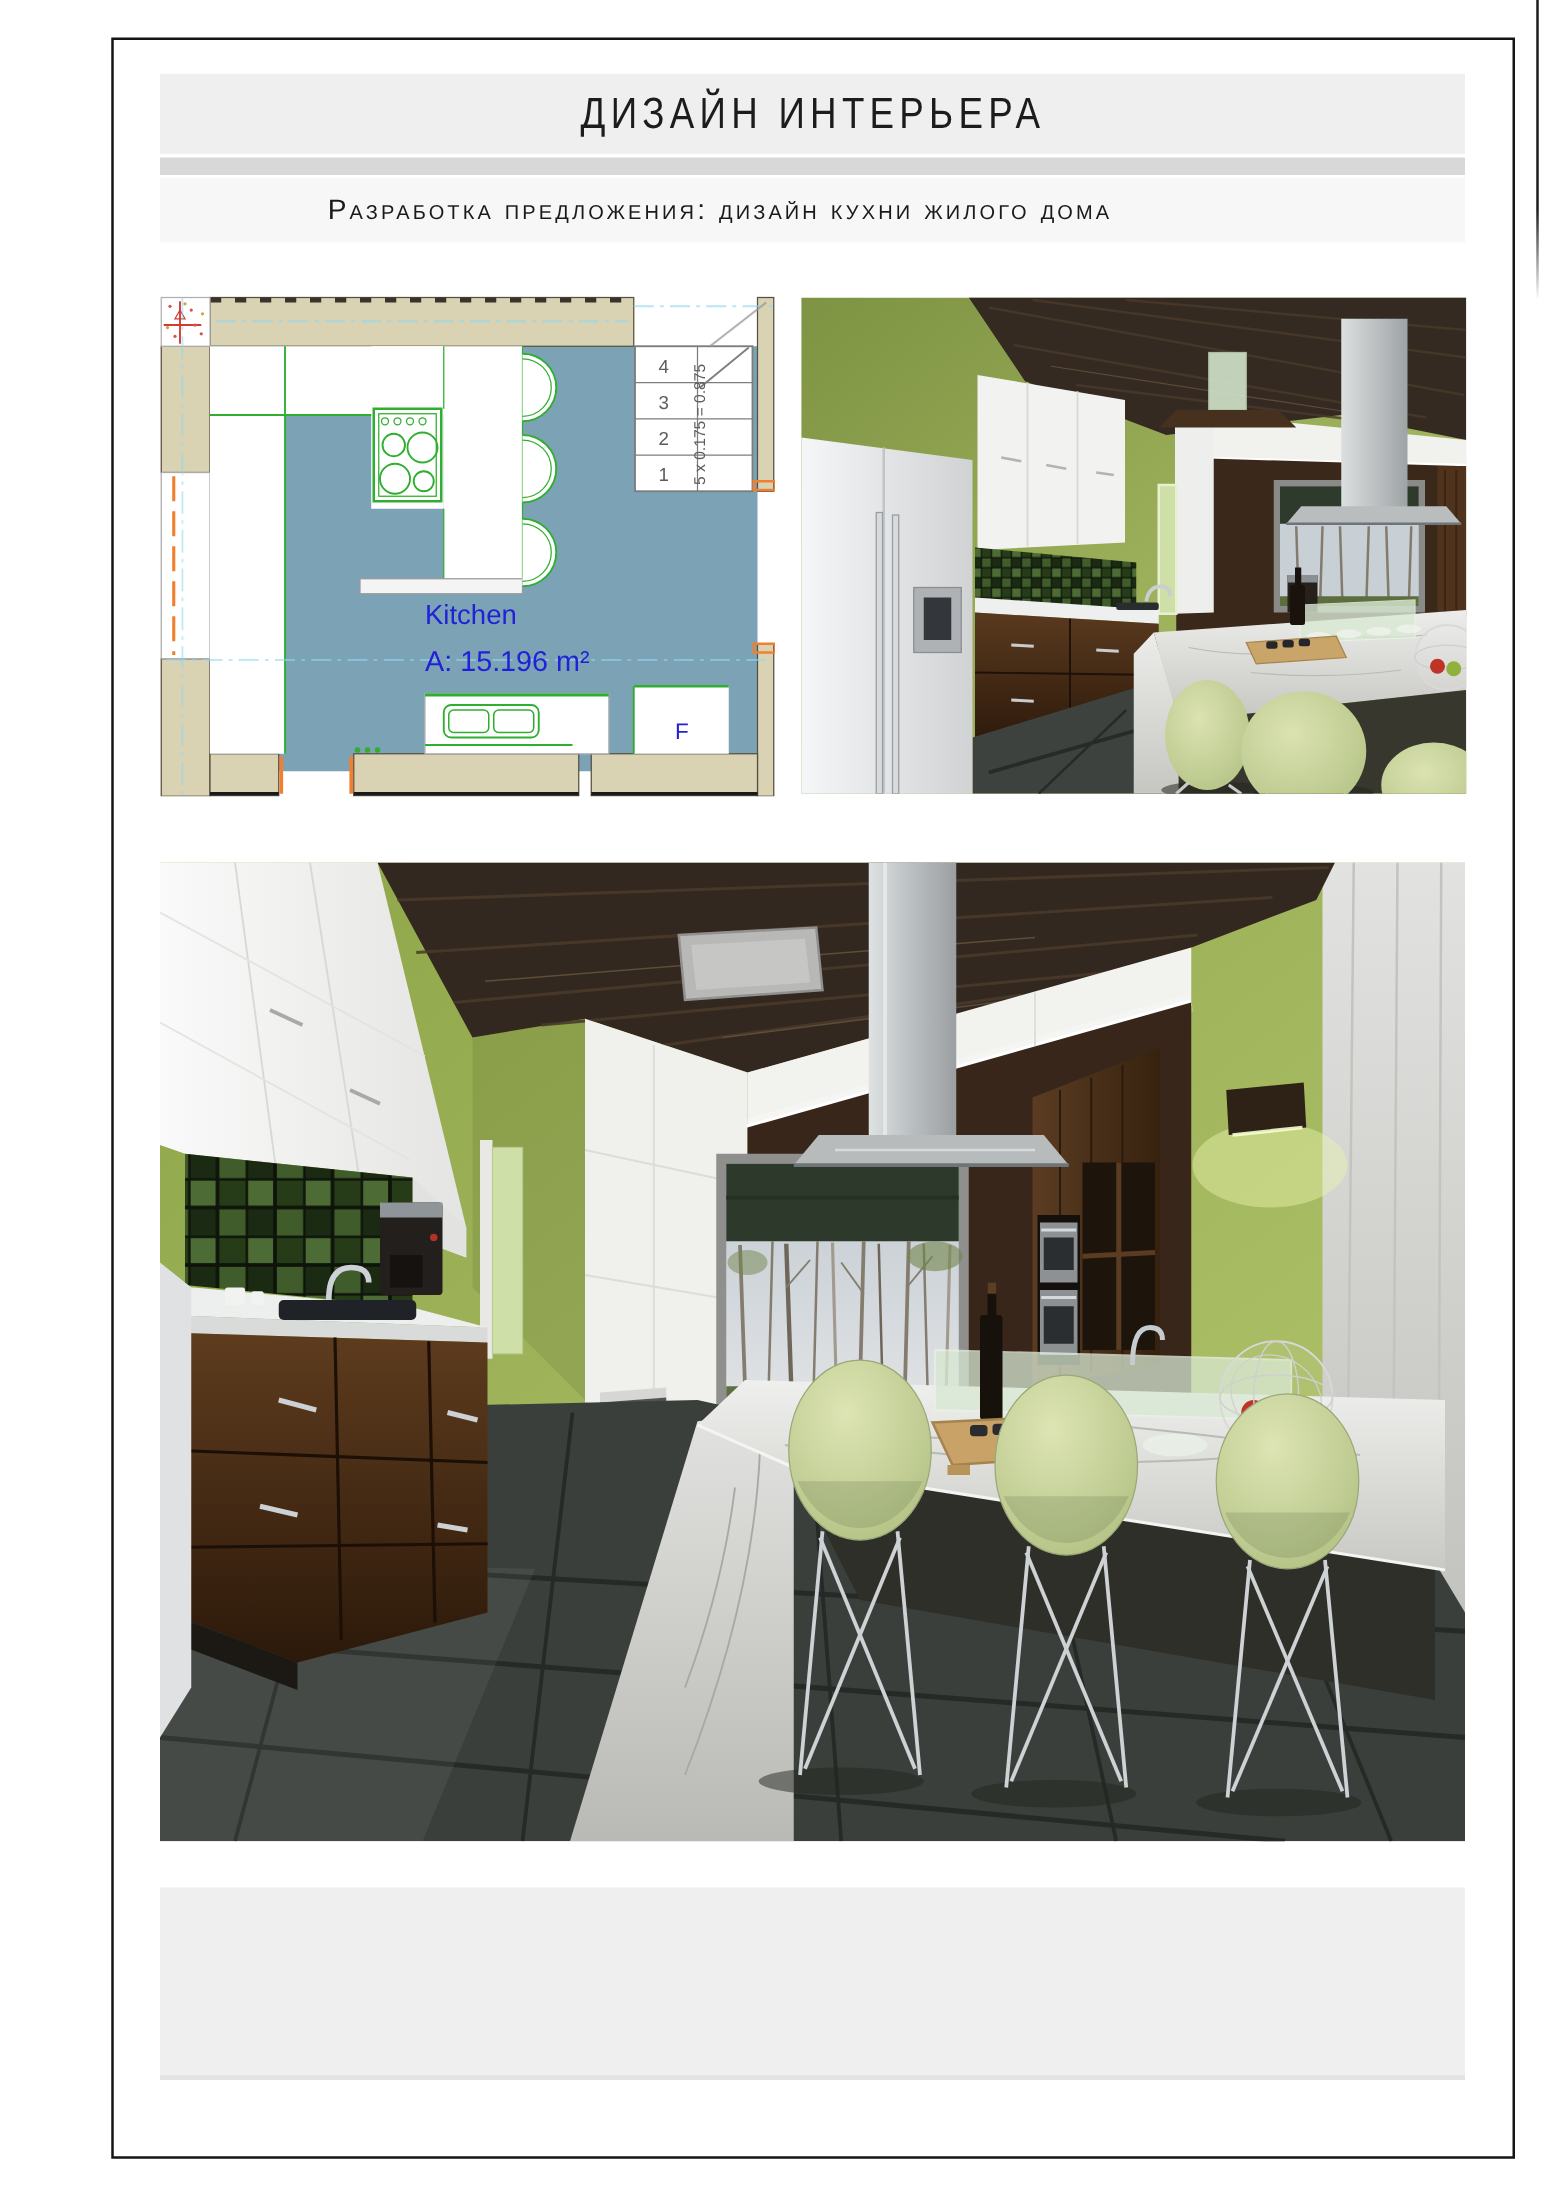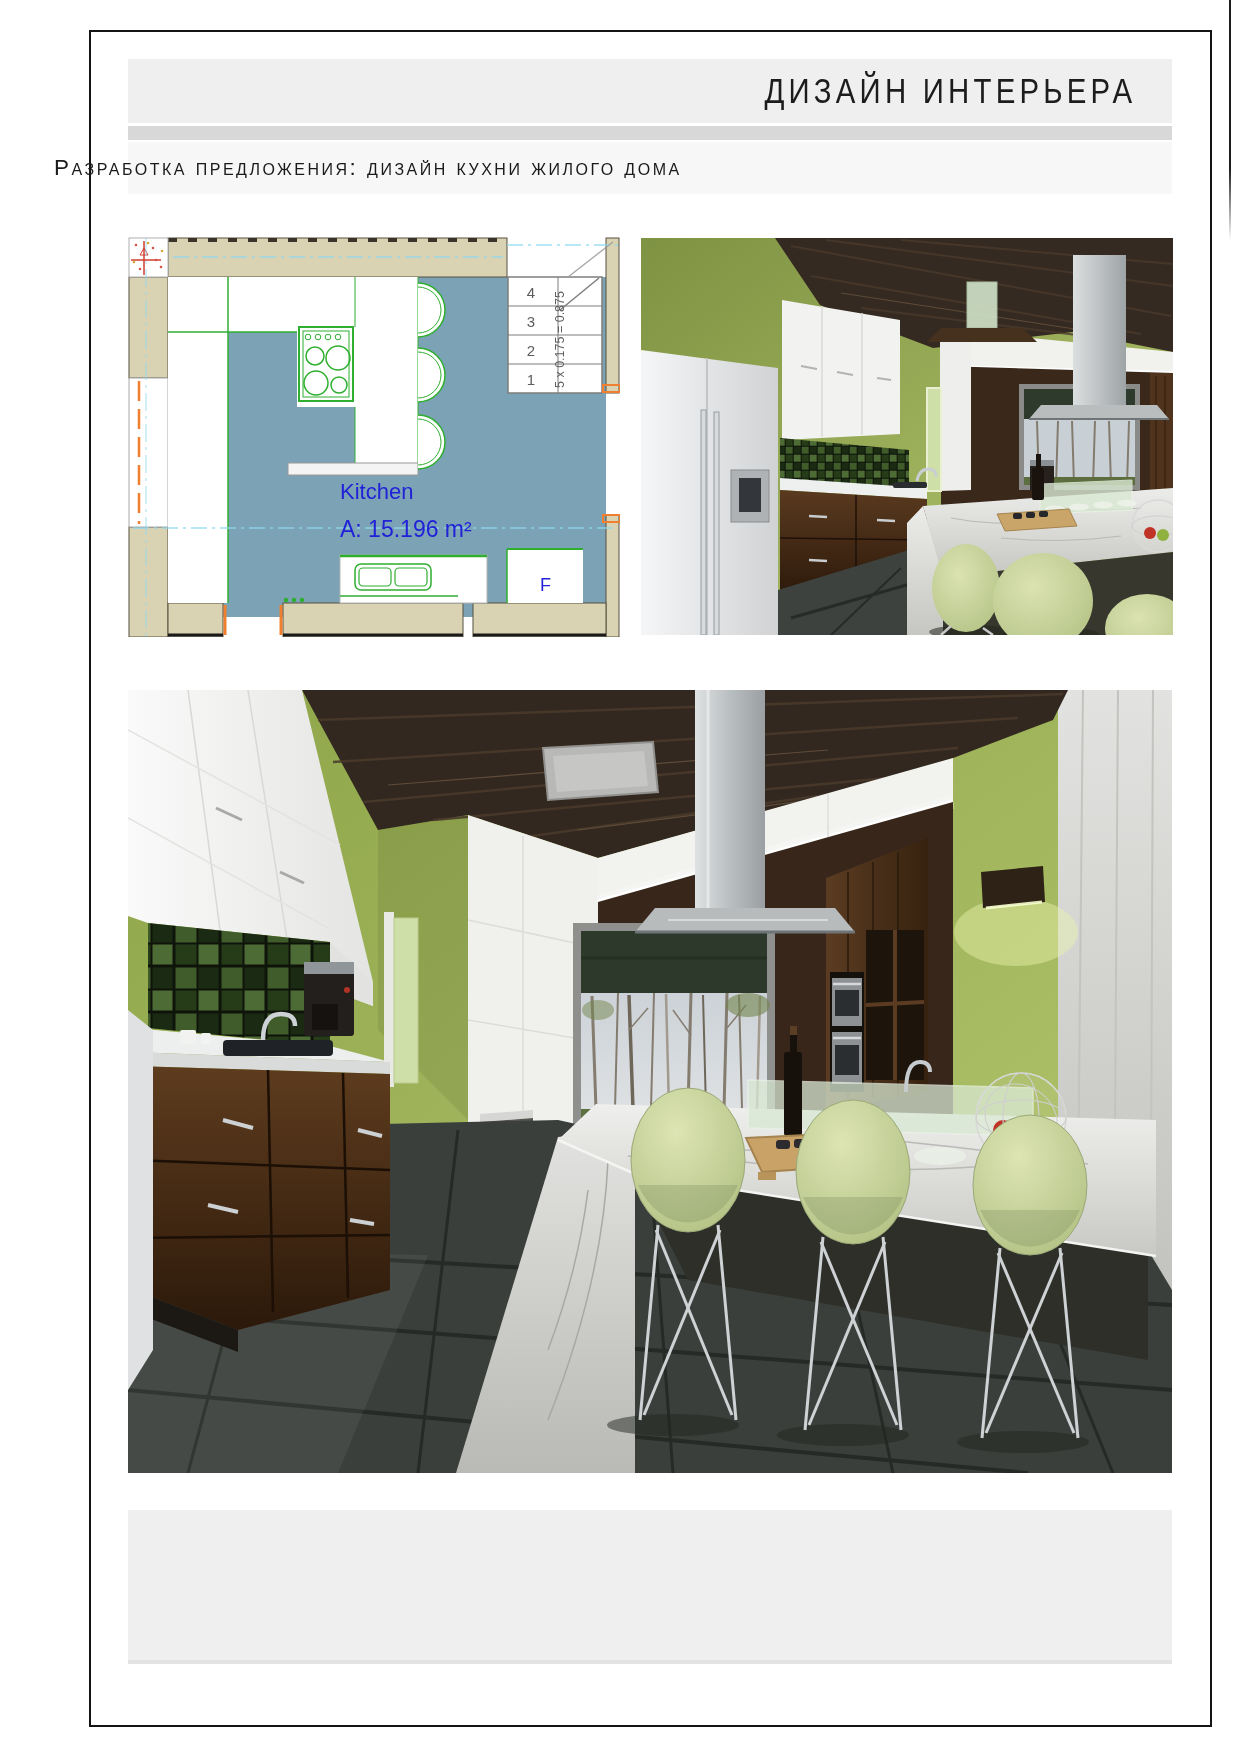--- a/index.html
+++ b/index.html
@@ -9,27 +9,27 @@
   }
   .sheet-border{
     position:absolute;left:89px;top:30px;width:1123px;height:1697px;
     box-sizing:border-box;border:2px solid #141414;
   }
   .scan-edge{
     position:absolute;left:1229px;top:0;width:2px;height:240px;
     background:linear-gradient(#1d1d1d 70%,transparent);
   }
   .band{position:absolute;left:128px;width:1044px;}
-  .title-band{top:59px;height:64px;background:#efefef;display:flex;align-items:center;justify-content:flex-end;}
+  .title-band{top:59px;height:64px;background:#efefef;display:flex;align-items:center;justify-content:center;}
   .page-title{
     font-size:35px;color:#1c1c1c;letter-spacing:5px;font-weight:400;
     transform:scaleX(.84);white-space:nowrap;
   }
   .divider-band{top:126px;height:14px;background:#d8d8d8;}
-  .subtitle-band{top:142px;height:52px;background:#f7f7f7;display:flex;align-items:center;justify-content:flex-start;}
+  .subtitle-band{top:142px;height:52px;background:#f7f7f7;display:flex;align-items:center;justify-content:center;}
   .page-subtitle{
     font-size:22.5px;color:#1a1a1a;letter-spacing:2.5px;font-variant:small-caps;
     transform:translateX(-74px);white-space:nowrap;font-weight:400;
   }
   .fig{position:absolute;display:block;}
   .fig-plan{left:128px;top:215px;}
   .fig-render-top{left:641px;top:238px;}
   .fig-render-main{left:128px;top:690px;}
   .footer-band{top:1510px;height:150px;background:#efefef;}
   .footer-shadow{top:1660px;height:4px;background:#e3e3e3;}

